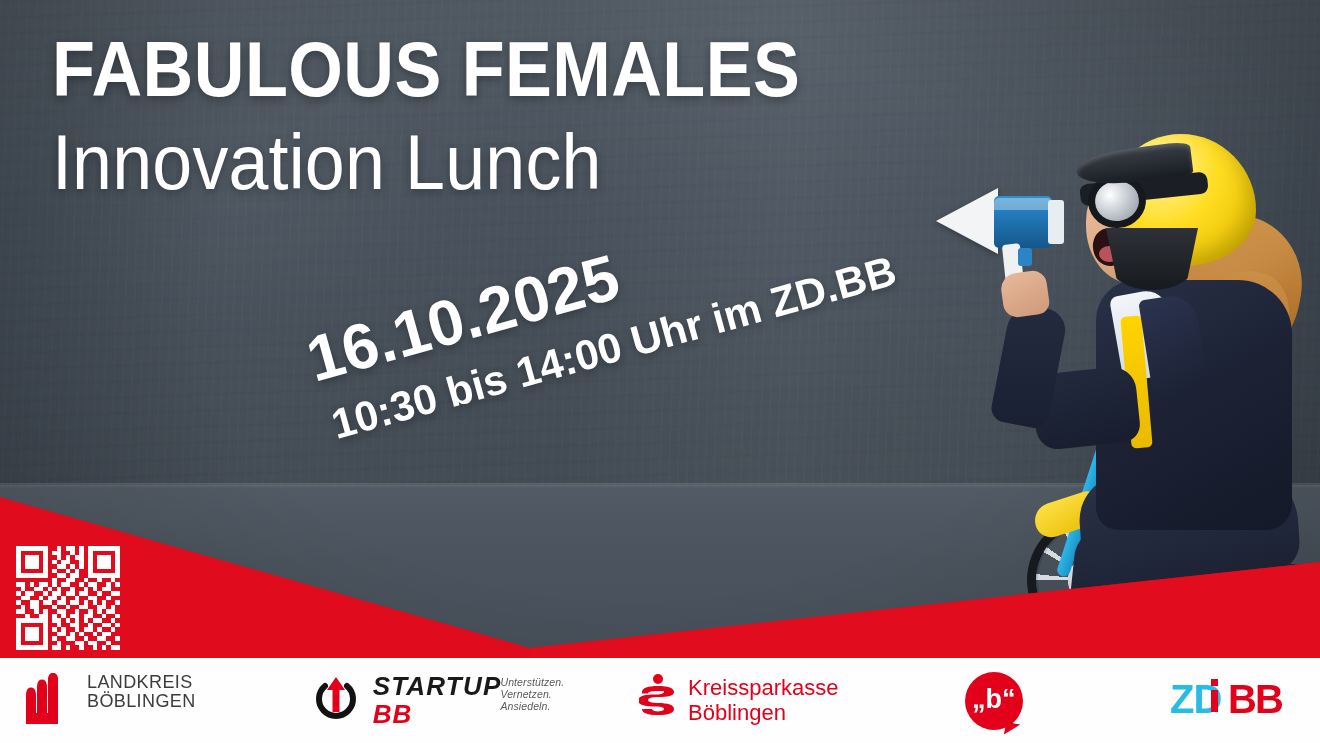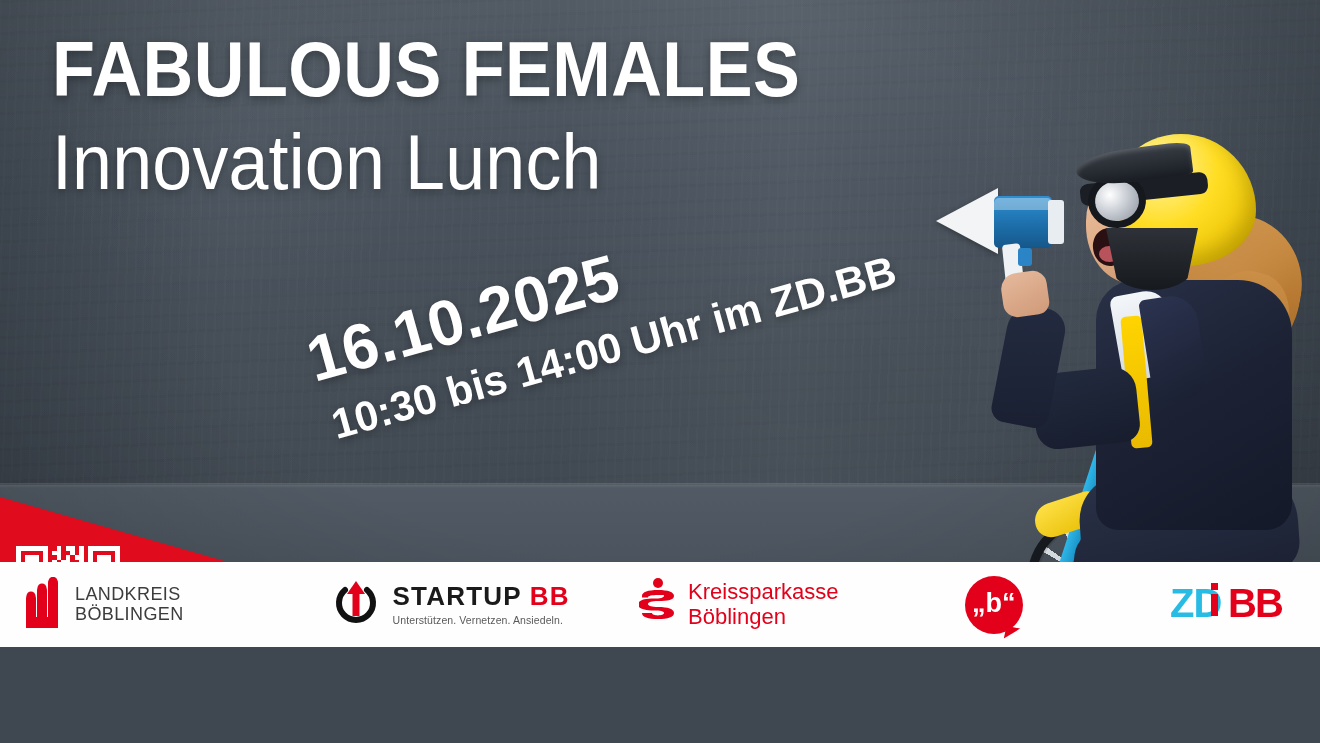--- a/index.html
+++ b/index.html
@@ -7,21 +7,21 @@
     padding: 0;
     background: #3f4850;
   }
   body {
     font-family: "Liberation Sans", sans-serif;
   }
 
   #poster {
     position: relative;
     width: 1320px;
-    height: 647px;
+    height: 743px;
     overflow: hidden;
     background: #4a535d;
   }
 
   
   .wall {
     position: absolute;
     inset: 0;
     background:
       linear-gradient(180deg, rgba(255,255,255,0.05) 0%, rgba(0,0,0,0.0) 30%, rgba(0,0,0,0.10) 70%, rgba(0,0,0,0.18) 100%),
@@ -457,32 +457,32 @@
     align-items: center;
     justify-content: center;
   }
   .slot-lk   { width: 300px; justify-content: flex-start; padding-left: 22px; }
   .slot-su   { width: 290px; }
   .slot-kskb { width: 310px; }
   .slot-b    { width: 220px; }
   .slot-zdbb { width: 200px; justify-content: flex-end; padding-right: 28px; }
 
   
-  .lk { display: flex; align-items: center; gap: 9px; }
+  .lk { display: flex; gap: 21px; }
   .lk-text {
     font-size: 18px;
     line-height: 1.06;
     font-weight: 400;
     color: #3c3c3c;
     letter-spacing: 0.4px;
   }
 
   
   .su { display: flex; align-items: center; gap: 12px; }
-  .su-words { display: flex; flex-direction: column; }
+  .su-words { display: flex; flex-direction: row; font-style: italic; }
   .su-main {
     font-size: 26px;
     font-weight: 700;
     color: #1a1a1a;
     letter-spacing: 1.2px;
     line-height: 1.05;
   }
   .su-main .bb { color: #e2001a; }
   .su-sub {
     font-size: 10.5px;

